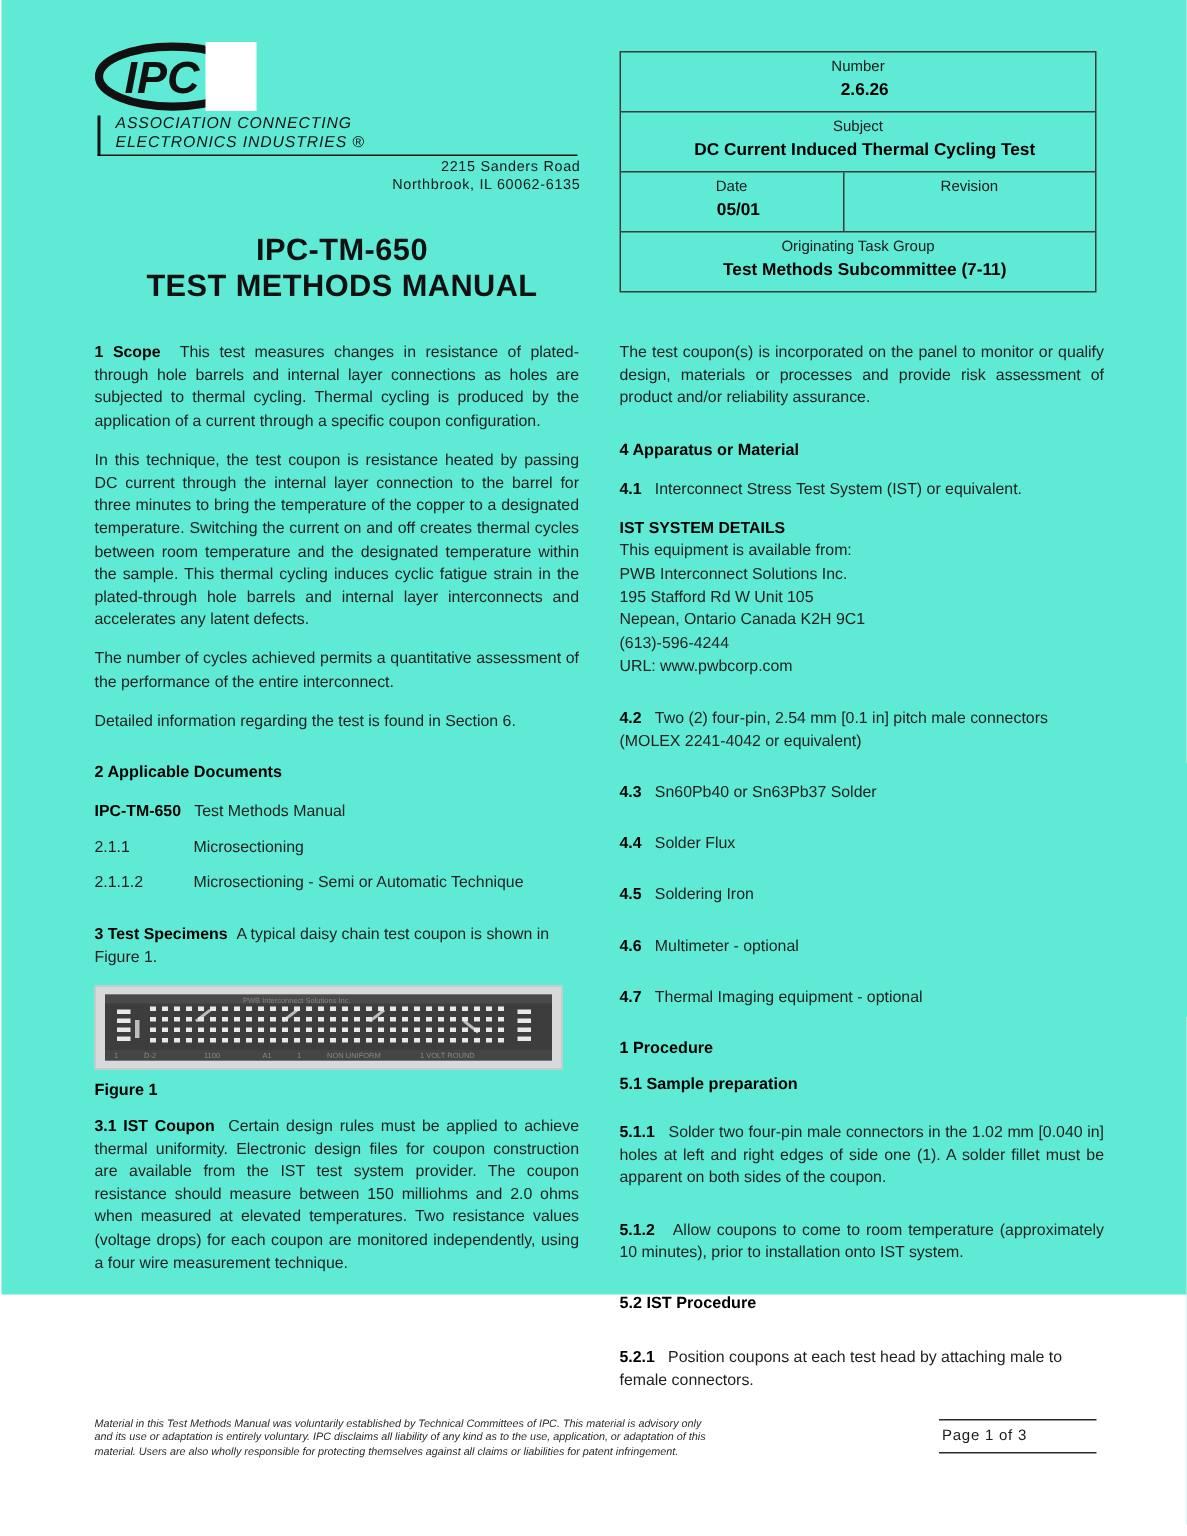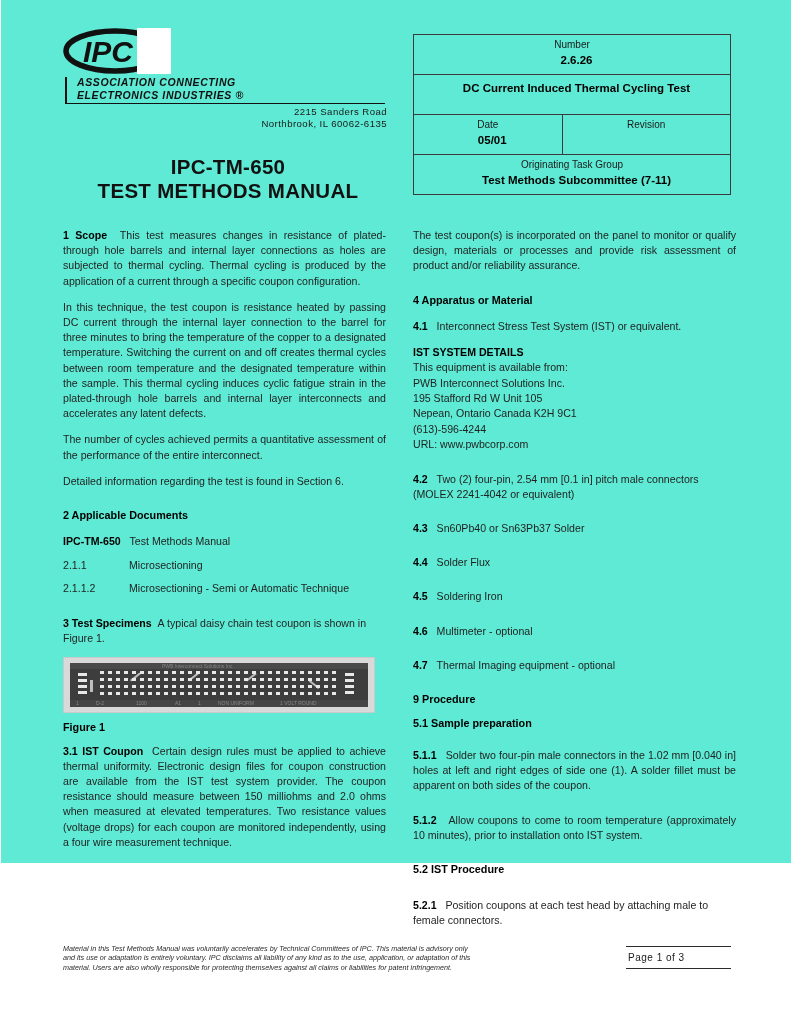--- a/index.html
+++ b/index.html
@@ -46,21 +46,21 @@
   .ipc-logo svg { display: block; }
 
   .tagline-wrap {
     position: relative;
     margin-top: 2px;
     padding-left: 14px;
     width: 322px;
   }
   .tagline {
     font-style: italic;
-    font-weight: bold;
+    font-weight: normal;
     font-size: 10.5px;
     letter-spacing: 0.6px;
     line-height: 12.5px;
     color: #111;
     white-space: nowrap;
   }
   .bracket-v {
     position: absolute;
     left: 2px;
     top: 1px;
@@ -304,20 +304,21 @@
 
     <div class="info-table">
       <div class="it-row">
         <div class="it-cell">
           <div class="it-label">Number</div>
           <div class="it-value">2.6.26</div>
         </div>
       </div>
       <div class="it-row">
         <div class="it-cell">
+          <div class="it-label">Subject</div>
           <div class="it-value">DC Current Induced Thermal Cycling Test</div>
         </div>
       </div>
       <div class="it-row">
         <div class="it-cell split-left">
           <div class="it-label">Date</div>
           <div class="it-value">05/01</div>
         </div>
         <div class="it-cell split-right">
           <div class="it-label">Revision</div>
@@ -576,21 +577,21 @@
     <div class="spacer-8"></div>
 
     <p class="body noj"><span class="num">4.6</span>&nbsp;&nbsp;&nbsp;<span>Multimeter - optional</span></p>
 
     <div class="spacer-8"></div>
 
     <p class="body noj"><span class="num">4.7</span>&nbsp;&nbsp;&nbsp;<span>Thermal Imaging equipment - optional</span></p>
 
     <div class="spacer-8"></div>
 
-    <div class="sec-head tight">9  Procedure</div>
+    <div class="sec-head tight">1  Procedure</div>
 
     <div class="sec-head tight">5.1  Sample preparation</div>
 
     <div class="spacer-8"></div>
 
     <p class="body"><span class="num">5.1.1</span>&nbsp;&nbsp;&nbsp;<span>Solder two four-pin male connectors in the 1.02 mm [0.040 in] holes at left and right edges of side one (1). A solder fillet must be apparent on both sides of the coupon.</span></p>
 
     <div class="spacer-8"></div>
 
     <p class="body"><span class="num">5.1.2</span>&nbsp;&nbsp;&nbsp;<span>Allow coupons to come to room temperature (approximately 10 minutes), prior to installation onto IST system.</span></p>
@@ -598,21 +599,21 @@
     <div class="spacer-8"></div>
 
     <div class="sec-head tight">5.2  IST Procedure</div>
 
     <div class="spacer-12"></div>
 
     <p class="body noj last"><span class="num">5.2.1</span>&nbsp;&nbsp;&nbsp;<span>Position coupons at each test head by attaching male to female connectors.</span></p>
   </div>
 
   <div class="footer-disclaimer">
-    <p>Material in this Test Methods Manual was voluntarily accelerates by Technical Committees of IPC. This material is advisory only</p>
+    <p>Material in this Test Methods Manual was voluntarily established by Technical Committees of IPC. This material is advisory only</p>
     <p>and its use or adaptation is entirely voluntary. IPC disclaims all liability of any kind as to the use, application, or adaptation of this</p>
     <p>material. Users are also wholly responsible for protecting themselves against all claims or liabilities for patent infringement.</p>
   </div>
 
   <div class="page-num-box">
     <div class="pn-rule"></div>
     <div class="pn-text">Page 1 of 3</div>
     <div class="pn-rule"></div>
   </div>
 

